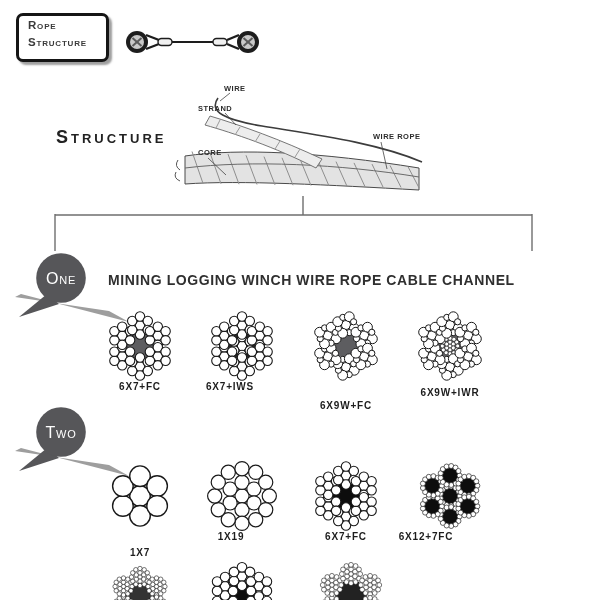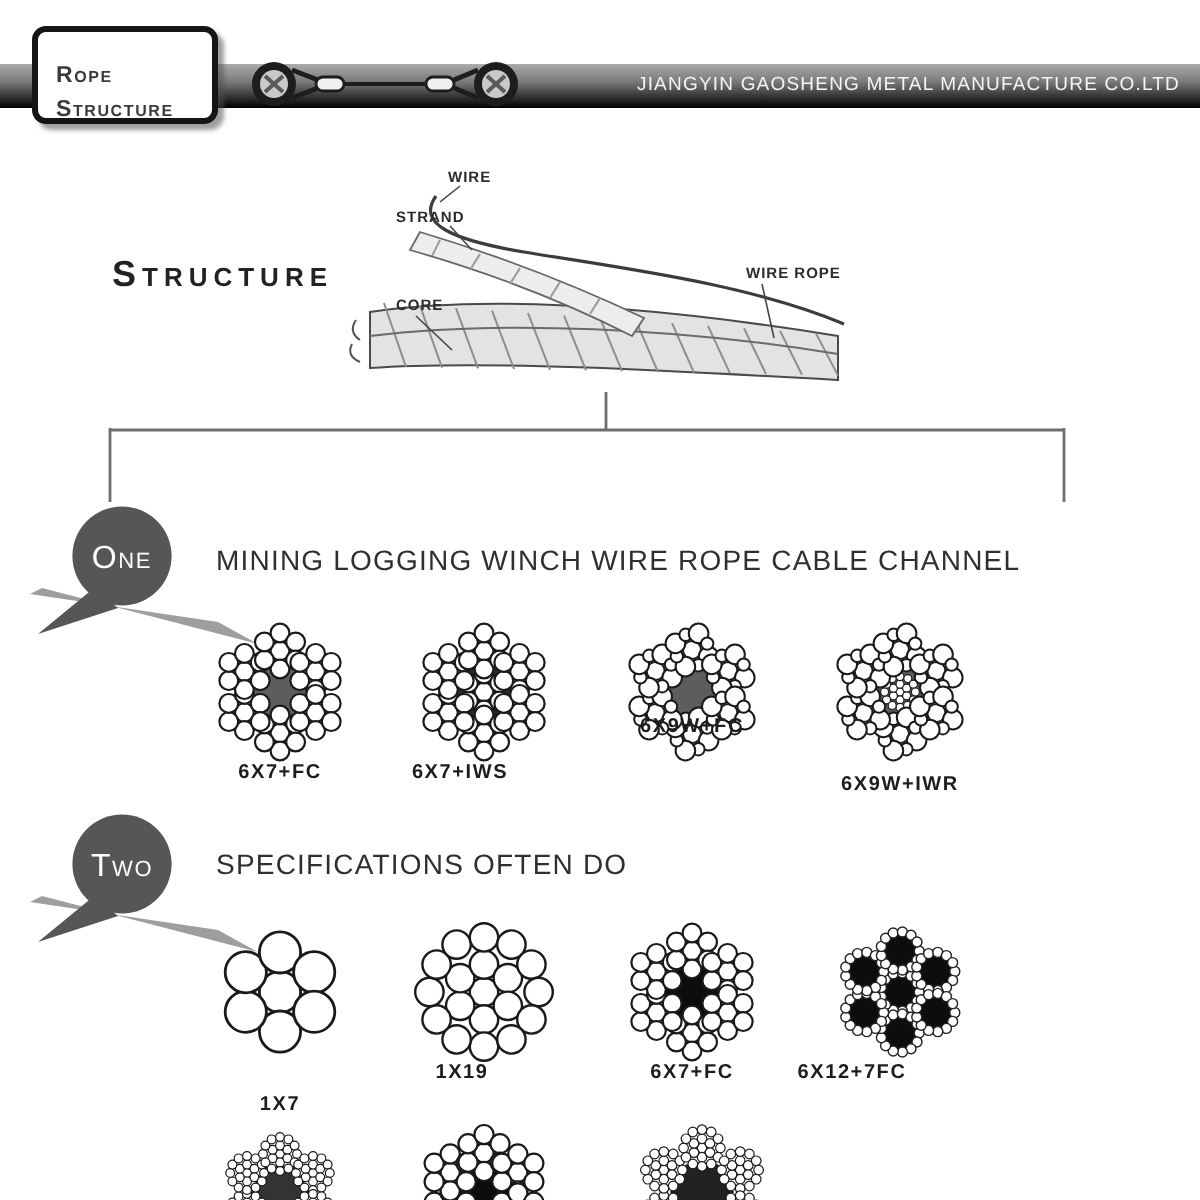--- a/index.html
+++ b/index.html
@@ -9,52 +9,49 @@
   
   .topbar{position:absolute;left:0;top:32px;width:600px;height:22px;
           background:linear-gradient(#ababab,#7a7a7a 40%,#242424 82%,#000);}
   .company{position:absolute;right:10px;top:0;height:22px;line-height:22px;
            font-size:9.5px;letter-spacing:.6px;color:#f4f4f4;white-space:nowrap;}
   .cable-svg{position:absolute;left:110px;top:26px;}
 
   
   .ropebox{position:absolute;left:16px;top:13px;width:93px;height:49px;box-sizing:border-box;
            background:#fff;border:3px solid #151515;border-radius:7px;
-           box-shadow:3px 3px 2px rgba(80,80,80,.55);z-index:3;padding:14px 0 0 9px;}
+           box-shadow:3px 3px 2px rgba(80,80,80,.55);z-index:3;padding:1px 0 0 9px;}
   .ropebox .t{font-variant:small-caps;font-size:11.5px;font-weight:700;
               letter-spacing:.8px;color:#3a3a3a;line-height:1.45;}
 
   
   .structure-heading{position:absolute;left:56px;top:127px;font-variant:small-caps;
            font-size:18px;font-weight:600;letter-spacing:3px;color:#222;}
   .rope-illu{position:absolute;left:170px;top:80px;}
   .rope-illu text{font-family:"Liberation Sans",sans-serif;font-size:7.5px;font-weight:700;
                   fill:#2b2b2b;letter-spacing:.5px;}
 
   .connector{position:absolute;left:0;top:195px;}
 
   
   .badge{position:absolute;left:15px;width:120px;height:80px;}
   .badge text{font-family:"Liberation Sans",sans-serif;font-variant:small-caps;
               font-size:16px;letter-spacing:.8px;fill:#fff;}
-  .sec-heading{position:absolute;left:108px;font-size:14px;font-weight:400;
+  .sec-heading{position:absolute;left:108px;font-size:14px;font-weight:700;
                letter-spacing:.6px;color:#2f2f2f;white-space:nowrap;}
 
   .fig{position:absolute;width:84px;height:76px;}
   .fig-label{position:absolute;width:84px;text-align:center;font-size:10px;
              letter-spacing:.8px;color:#1d1d1d;font-weight:600;white-space:nowrap;}
 </style>
 </head>
 <body>
 
 <div class="page">
 
-  <div class="topbar">
-    <span class="company">JIANGYIN GAOSHENG METAL MANUFACTURE CO.LTD</span>
-  </div>
 
   <svg class="cable-svg" width="165" height="34" viewBox="0 0 165 34">
 
     <circle cx="27" cy="16" r="11" fill="#1d1d1d"></circle>
     <circle cx="27" cy="16" r="7" fill="#c9c9c9"></circle>
     <g stroke="#5a5a5a" stroke-width="2">
       <line x1="22.5" y1="12" x2="31.5" y2="20"></line>
         <line x1="31.5" y1="12" x2="22.5" y2="20"></line>
     </g>
     <g stroke="#1d1d1d" stroke-width="2.4" fill="none">
@@ -369,30 +366,29 @@
         <circle cx="56.9" cy="55.8" r="4.9" fill="#fff" stroke="#1a1a1a" stroke-width="1"></circle>
         <circle cx="52.5" cy="50.7" r="3.1" fill="#fff" stroke="#1a1a1a" stroke-width="1"></circle>
         <circle cx="51.9" cy="44.2" r="4.9" fill="#fff" stroke="#1a1a1a" stroke-width="1"></circle>
         <circle cx="56.9" cy="39.9" r="3.1" fill="#fff" stroke="#1a1a1a" stroke-width="1"></circle>
         <circle cx="63.5" cy="39.2" r="4.9" fill="#fff" stroke="#1a1a1a" stroke-width="1"></circle>
         <circle cx="67.8" cy="44.3" r="3.1" fill="#fff" stroke="#1a1a1a" stroke-width="1"></circle>
       </svg></div>
 
   <div class="fig-label" style="left:98px;top:381px">6X7+FC</div>
   <div class="fig-label" style="left:188px;top:381px">6X7+IWS</div>
-  <div class="fig-label" style="left:304px;top:358px">6X9W+FC</div>
+  <div class="fig-label" style="left:304px;top:400px">6X9W+FC</div>
   <div class="fig-label" style="left:408px;top:387px">6X9W+IWR</div>
 
   <svg class="badge" style="top:404px" width="120" height="80" viewBox="0 0 120 80">
     <polygon points="0,47 6,44 114,72 94,61" fill="#9e9e9e"></polygon>
     <polygon points="32,44 4,67 44,54" fill="#565659"></polygon>
     <circle cx="46" cy="28" r="24.8" fill="#565659"></circle>
     <text x="46" y="34" text-anchor="middle">Two</text>
   </svg>
-  <div class="sec-heading" style="top:424px">SPECIFICATIONS OFTEN DO</div>
 
   <div class="fig" style="left:98px;top:459px"><svg width="84" height="76" viewBox="0 0 84 76">
         <circle cx="42.0" cy="37.0" r="10.3" fill="#fff" stroke="#1a1a1a" stroke-width="1.4"></circle>
         <circle cx="42.0" cy="56.8" r="10.3" fill="#fff" stroke="#1a1a1a" stroke-width="1.4"></circle>
         <circle cx="24.9" cy="46.9" r="10.3" fill="#fff" stroke="#1a1a1a" stroke-width="1.4"></circle>
         <circle cx="24.9" cy="27.1" r="10.3" fill="#fff" stroke="#1a1a1a" stroke-width="1.4"></circle>
         <circle cx="42.0" cy="17.2" r="10.3" fill="#fff" stroke="#1a1a1a" stroke-width="1.4"></circle>
         <circle cx="59.1" cy="27.1" r="10.3" fill="#fff" stroke="#1a1a1a" stroke-width="1.4"></circle>
         <circle cx="59.1" cy="46.9" r="10.3" fill="#fff" stroke="#1a1a1a" stroke-width="1.4"></circle>
       </svg></div>

